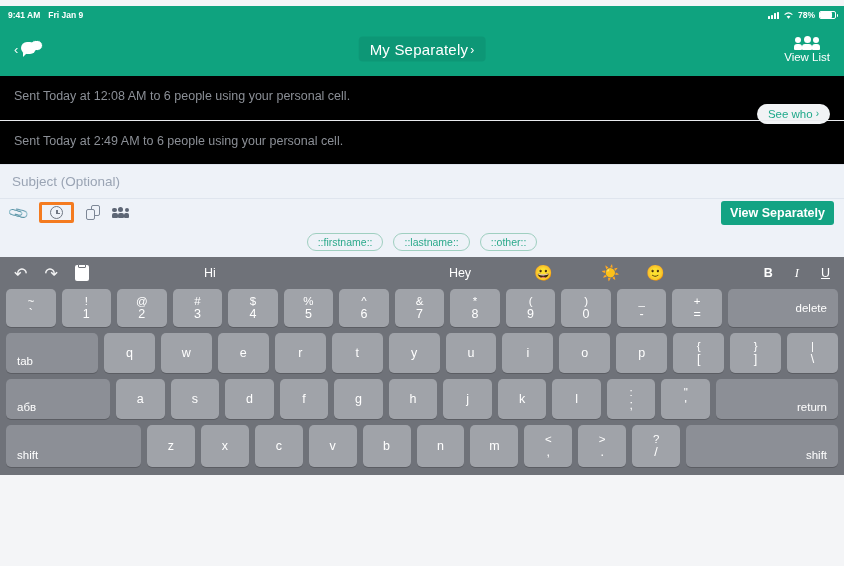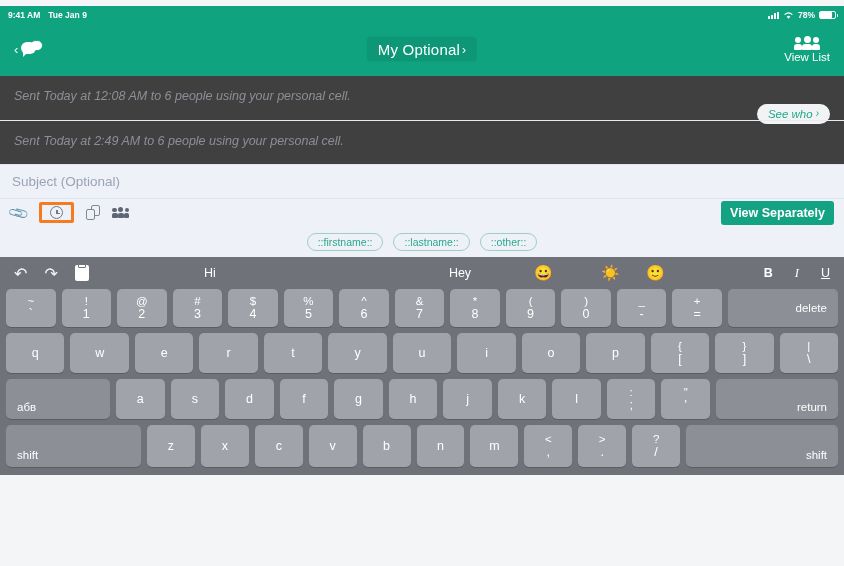--- a/index.html
+++ b/index.html
@@ -66,21 +66,21 @@
   .people-ico .h { position:absolute; background:#fff; border-radius:50%; }
   .people-ico .body { position:absolute; background:#fff; }
   .pi-l-h { left:1px; top:1px; width:6px; height:6px; }
   .pi-r-h { right:1px; top:1px; width:6px; height:6px; }
   .pi-c-h { left:9.5px; top:0px; width:7px; height:7px; }
   .pi-l-b { left:0px; top:8px; width:8px; height:6px; border-radius:3px 3px 1px 1px; }
   .pi-r-b { right:0px; top:8px; width:8px; height:6px; border-radius:3px 3px 1px 1px; }
   .pi-c-b { left:8px; top:8px; width:10px; height:6px; border-radius:3px 3px 1px 1px; }
 
   
-  .body-area { background:#404040;font-style:italic; }
+  .body-area { background:#000000; }
   .sent-row {
     padding: 13px 14px 12px;
     font-size: 12.5px; color: #8b8f96;
     position: relative; min-height: 44px;
   }
   .sent-row.sep { border-top: 1px solid #e9ebee; }
   .see-who {
     position:absolute; right:14px; top:28px;
     background: #f1f3f5; color: #1fa98a;
     font-size: 11.5px; border-radius: 11px;
@@ -198,21 +198,21 @@
   .row4 .key { height:42px; }
 </style>
 </head>
 <body>
 
 <div id="app">
 
   <div class="statusbar">
     <div class="sb-left">
       <span>9:41 AM</span>
-      <span>Tue Jan 9</span>
+      <span>Fri Jan 9</span>
     </div>
     <div class="sb-right">
       <span class="sig">
           <i></i>
           <i></i>
           <i></i>
           <i></i>
         </span>
       <svg width="11" height="9" viewBox="0 0 11 9">
         <path d="M5.5 7.8 L3.6 5.6 A3 3 0 0 1 7.4 5.6 Z" fill="#fff"></path>
@@ -227,21 +227,21 @@
 
   <div class="header">
     <div class="hdr-back">
       <span class="chev-left">‹</span>
       <span class="bubble-icon">
         <span class="b2"></span>
           <span class="b1"></span>
       </span>
     </div>
     <div class="title-pill">
-      <span>My Optional</span>
+      <span>My Separately</span>
       <span class="c">›</span>
     </div>
     <div class="viewlist">
       <span class="people-ico">
         <span class="h pi-l-h"></span>
           <span class="h pi-c-h"></span>
           <span class="h pi-r-h"></span>
         <span class="body pi-l-b"></span>
           <span class="body pi-c-b"></span>
           <span class="body pi-r-b"></span>
@@ -366,20 +366,21 @@
           <span class="top">_</span>
           <span class="bot">-</span>
         </div>
         <div class="key">
           <span class="top">+</span>
           <span class="bot">=</span>
         </div>
         <div class="key dark label-right mid" style="flex: 0 0 110px;">delete</div>
       </div>
     <div class="krow row2" id="row-top">
+        <div class="key dark label-left" style="flex: 0 0 92px;">tab</div>
         <div class="key">
           <span class="bot">q</span>
         </div>
         <div class="key">
           <span class="bot">w</span>
         </div>
         <div class="key">
           <span class="bot">e</span>
         </div>
         <div class="key">

